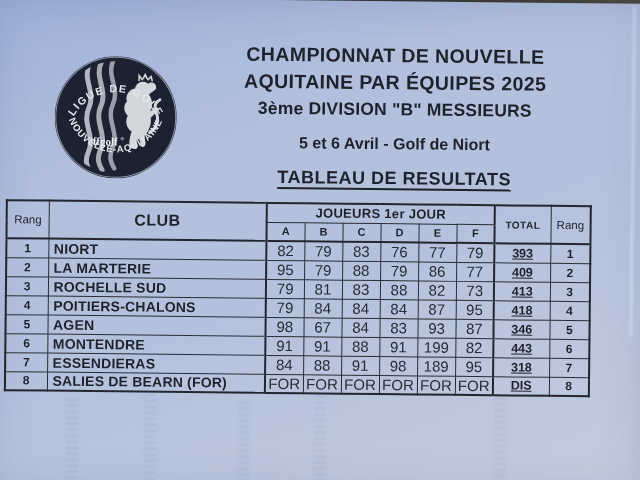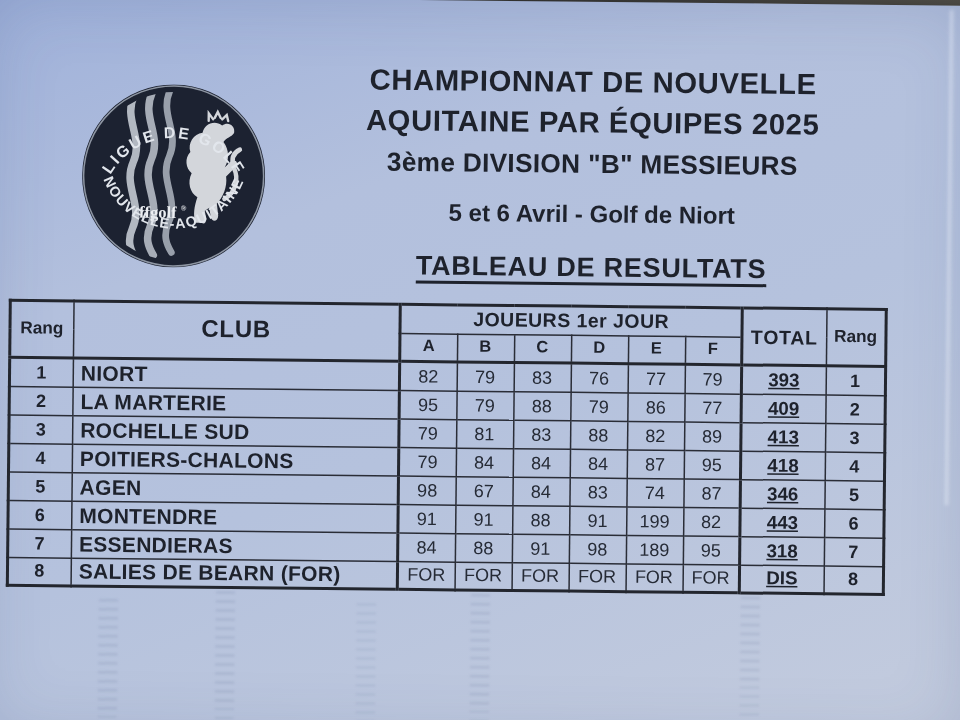--- a/index.html
+++ b/index.html
@@ -44,31 +44,31 @@
     color:var(--ink,#1e222c);
     border:2.5px solid #23262e;
   }
   .results th,.results td{
     border:1.4px solid #2a2d37;
     text-align:center;vertical-align:middle;
     padding:0 2px;height:19px;
     font-size:12px;
   }
   .results thead th{height:19px;}
-  .results th.rank-h{font-size:11.5px;font-weight:bold;}
+  .results th.rank-h{font-size:11.5px;font-weight:normal;}
   .results th.club-h{font-size:16px;font-weight:bold;letter-spacing:0.5px;}
   .results th.group-h{font-size:13px;font-weight:bold;letter-spacing:0.3px;}
   .results th.sub-h{font-size:11px;font-weight:bold;}
-  .results th.total-h{font-size:13px;font-weight:bold;letter-spacing:0.5px;margin-left:32px;}
+  .results th.total-h{font-size:10px;font-weight:bold;letter-spacing:0.5px;margin-left:32px;}
   .results thead{border-bottom:2.5px solid #23262e;}
   .heavy-r{border-right:2.5px solid #23262e !important;}
   .results td.club{text-align:left;padding-left:5px;font-size:14px;font-weight:bold;letter-spacing:0.2px;white-space:nowrap;}
   .results td.rank{font-weight:bold;}
   .results td.total{font-weight:bold;font-size:12.5px;text-decoration:underline;}
-  .results td.score{font-size:12px;color:#262b36;text-align:center;}
+  .results td.score{font-size:15px;color:#262b36;text-align:center;}
 
   
   .ghost{
     position:absolute;width:13px;
     background:repeating-linear-gradient(0deg,rgba(62,78,122,0.10) 0 1.6px,transparent 1.6px 6px);
     filter:blur(0.8px);
     border-radius:2px;
   }
   .g1{left:70px;top:398px;height:80px;}
   .g2{left:148px;top:392px;height:86px;}
@@ -182,21 +182,21 @@
             <td class="rank">2</td>
           </tr>
           <tr>
             <td class="rank">3</td>
             <td class="club heavy-r">ROCHELLE SUD</td>
             <td class="score">79</td>
             <td class="score">81</td>
             <td class="score">83</td>
             <td class="score">88</td>
             <td class="score">82</td>
-            <td class="score heavy-r">89</td>
+            <td class="score heavy-r">73</td>
             <td class="total">413</td>
             <td class="rank">3</td>
           </tr>
           <tr>
             <td class="rank">4</td>
             <td class="club heavy-r">POITIERS-CHALONS</td>
             <td class="score">79</td>
             <td class="score">84</td>
             <td class="score">84</td>
             <td class="score">84</td>
@@ -205,21 +205,21 @@
             <td class="total">418</td>
             <td class="rank">4</td>
           </tr>
           <tr>
             <td class="rank">5</td>
             <td class="club heavy-r">AGEN</td>
             <td class="score">98</td>
             <td class="score">67</td>
             <td class="score">84</td>
             <td class="score">83</td>
-            <td class="score">74</td>
+            <td class="score">93</td>
             <td class="score heavy-r">87</td>
             <td class="total">346</td>
             <td class="rank">5</td>
           </tr>
           <tr>
             <td class="rank">6</td>
             <td class="club heavy-r">MONTENDRE</td>
             <td class="score">91</td>
             <td class="score">91</td>
             <td class="score">88</td>

